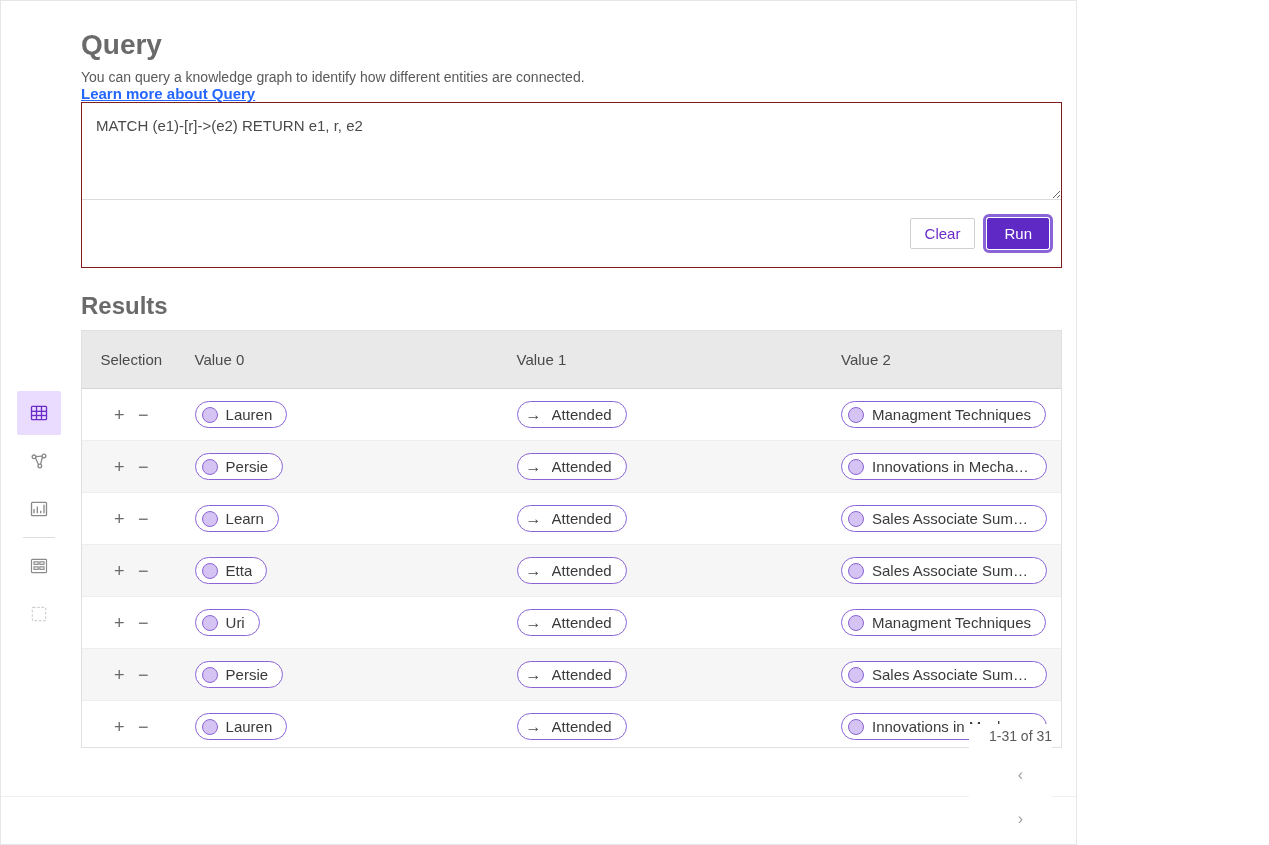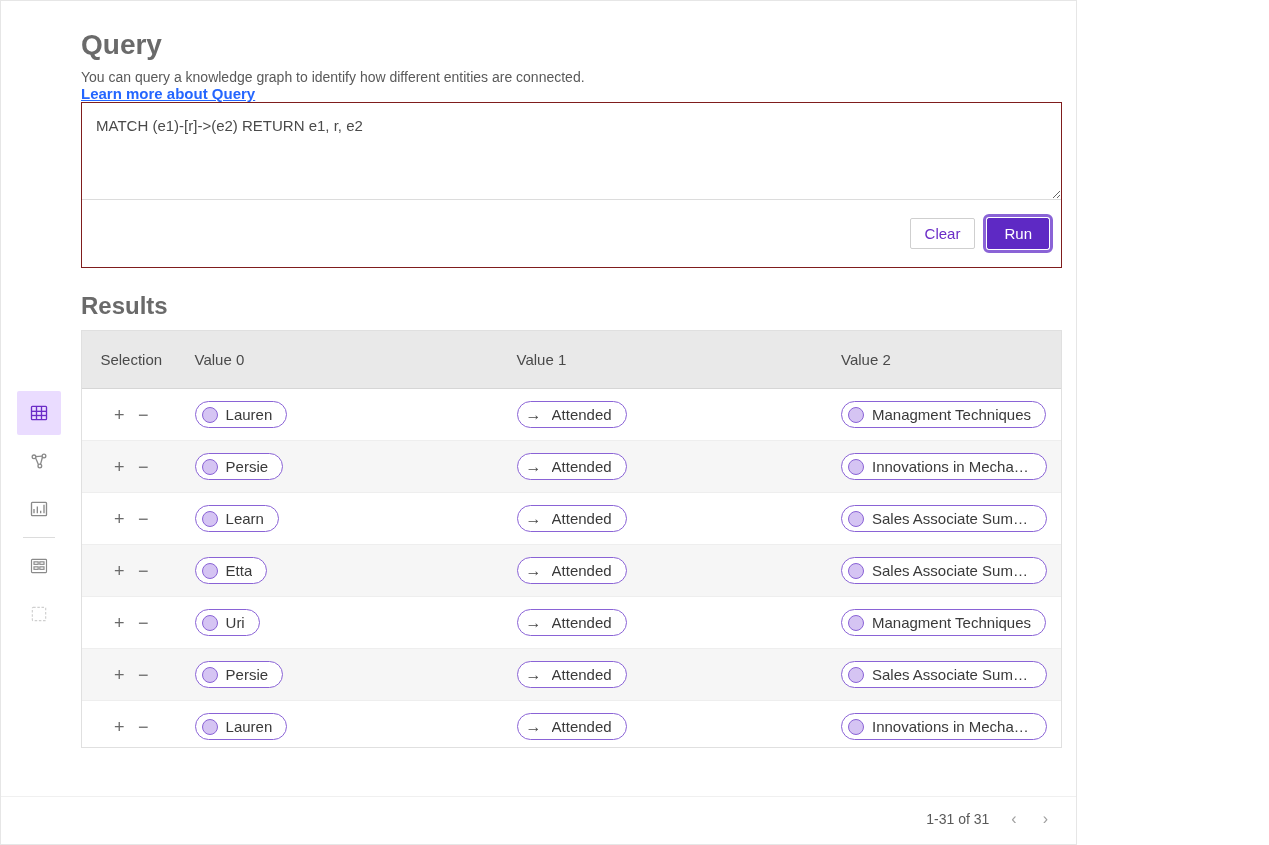--- a/index.html
+++ b/index.html
@@ -206,20 +206,21 @@
     position: absolute;
     bottom: 8px;
     right: 24px;
     display: flex;
     align-items: center;
     gap: 18px;
     color: #595959;
     font-size: 14px;
     background: #fff;
     padding: 4px 0 4px 20px;
+    flex-direction: column;
   }
   .pager .nav { cursor: pointer; color: #a0a0a0; font-size: 16px; padding: 4px; }
   .pager-bg {
     position: absolute;
     left: 0; right: 0; bottom: 0;
     height: 48px;
     background: #fff;
     border-top: 1px solid #f0f0f0;
   }
 

